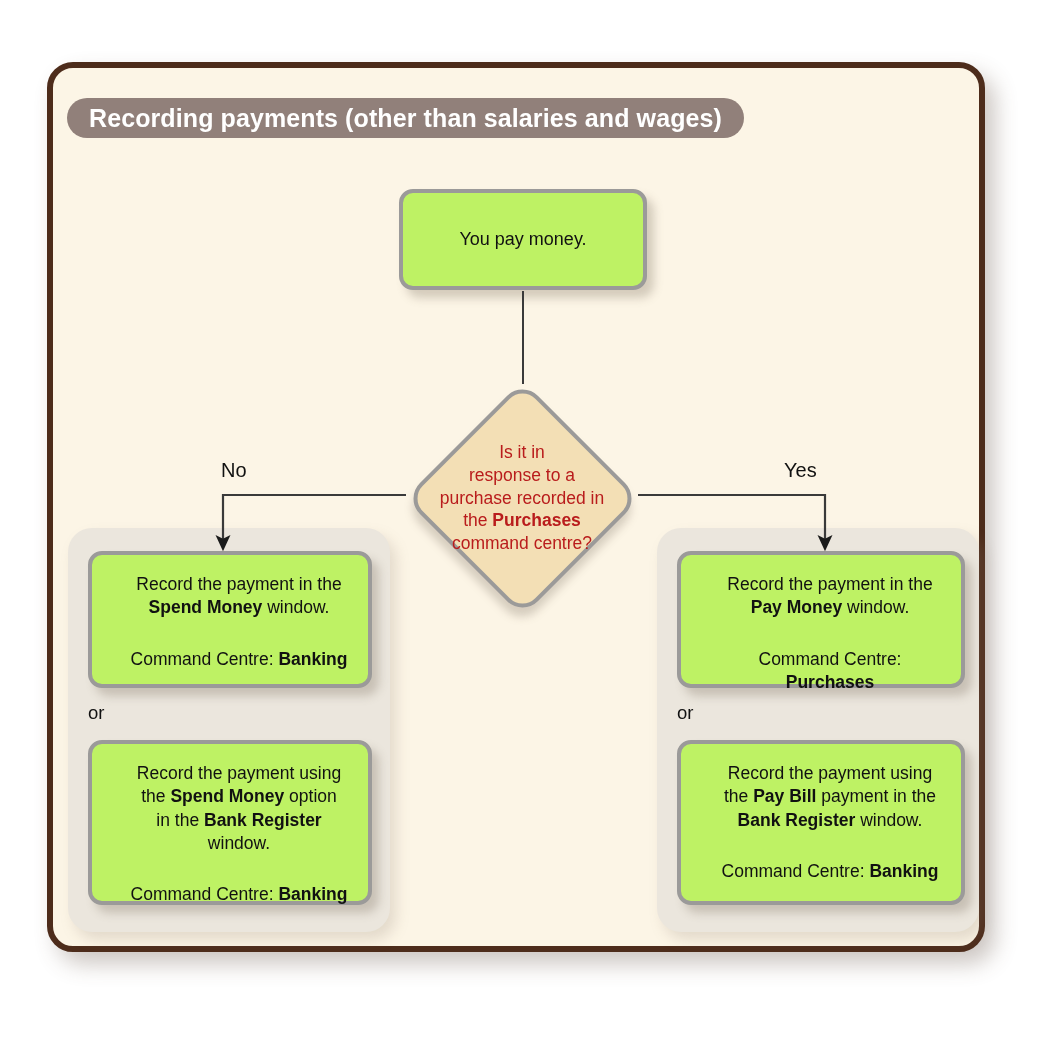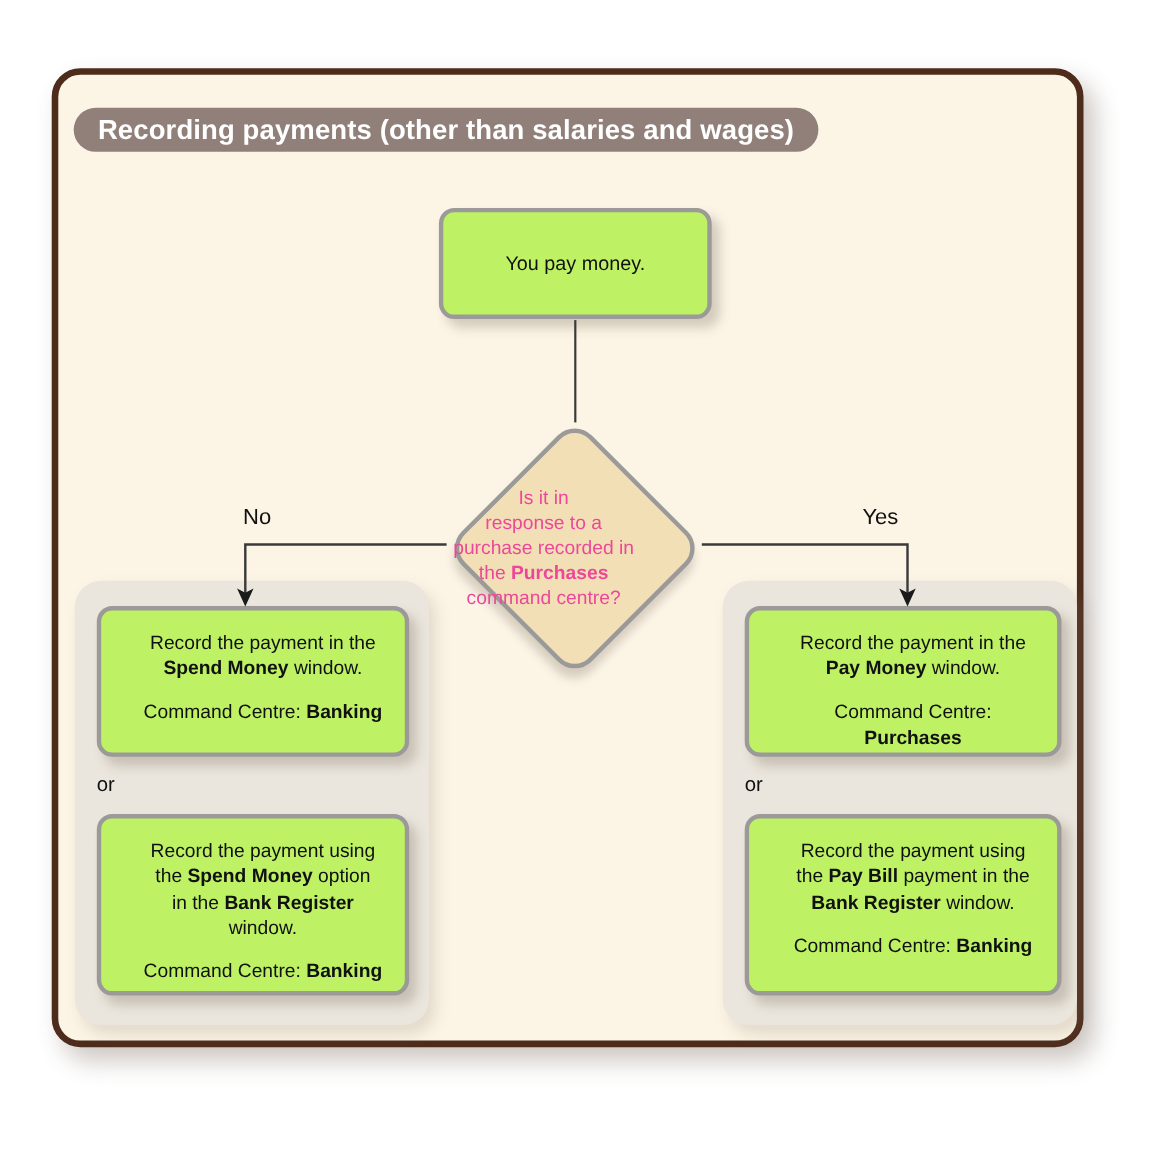--- a/index.html
+++ b/index.html
@@ -93,25 +93,25 @@
     box-shadow: 6px 7px 9px rgba(120, 105, 90, 0.28);
   }
   #decision-text {
     position: absolute;
     left: 8px;
     top: 0;
     width: 220px;
     height: 236px;
     display: flex;
     align-items: center;
-    justify-content: flex-start;
+    justify-content: center;
     text-align: center;
     font-size: 17.5px;
     line-height: 1.30;
-    color: #ec4899;
+    color: #b91c1c;
     z-index: 3;
   }
 
   
   .group-panel {
     position: absolute;
     background: #ebe6dd;
     border-radius: 24px;
     box-shadow: 6px 8px 14px rgba(140, 125, 110, 0.22);
   }
@@ -121,21 +121,21 @@
   
   .branch-box {
     padding: 18px 14px 16px 32px;
     text-align: center;
   }
   #box-left-1  { left: 88px;  top: 551px; width: 284px; height: 137px; }
   #box-left-2  { left: 88px;  top: 740px; width: 284px; height: 165px; }
   #box-right-1 { left: 677px; top: 551px; width: 288px; height: 137px; }
   #box-right-2 { left: 677px; top: 740px; width: 288px; height: 165px; }
 
-  .line2 { margin-top: 16px; }
+  .line2 { margin-top: 28px; }
 
   
   .or-label {
     position: absolute;
     width: 284px;
     text-align: left;
     font-size: 18.5px;
     color: #111111;
   }
   #or-left  { left: 88px;  top: 702px; }

